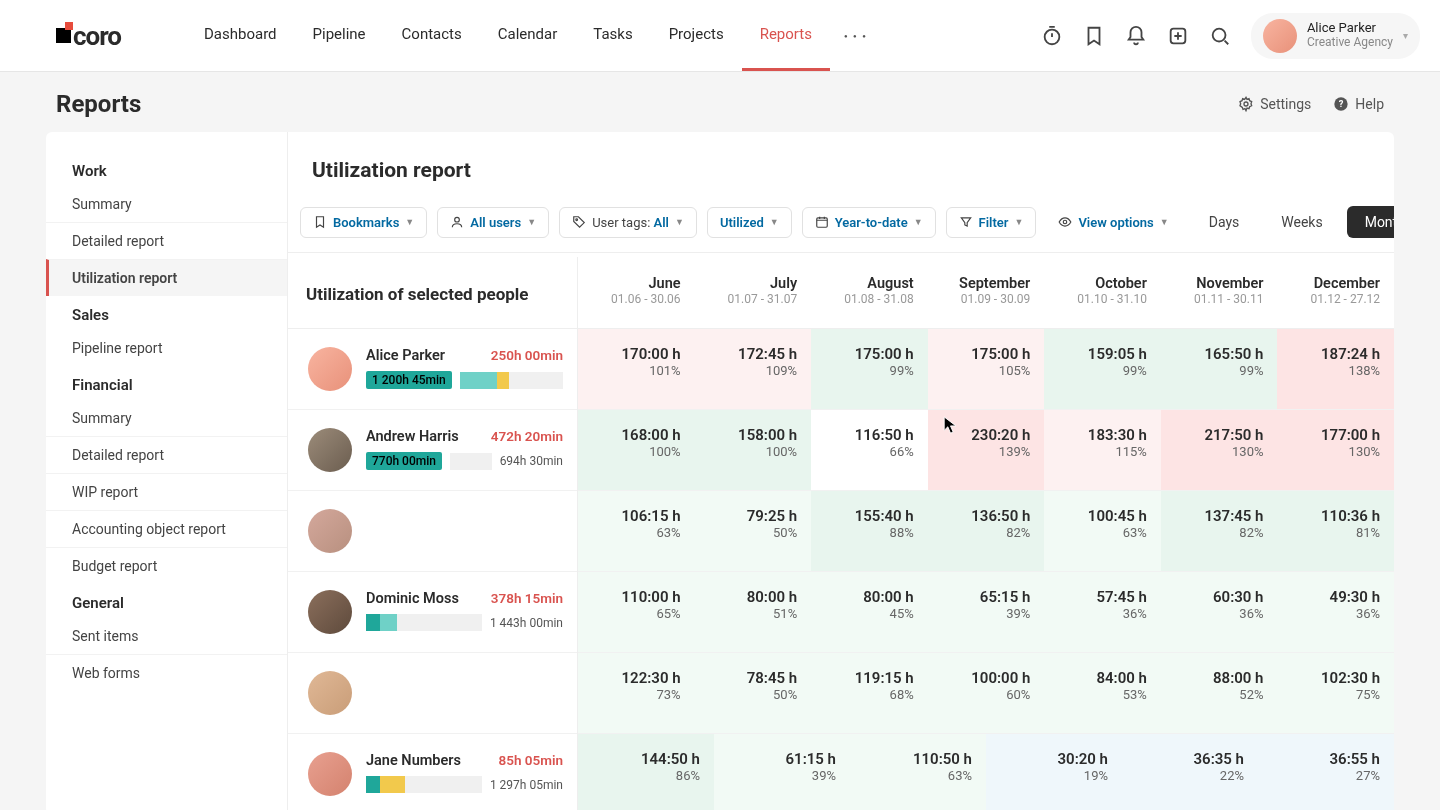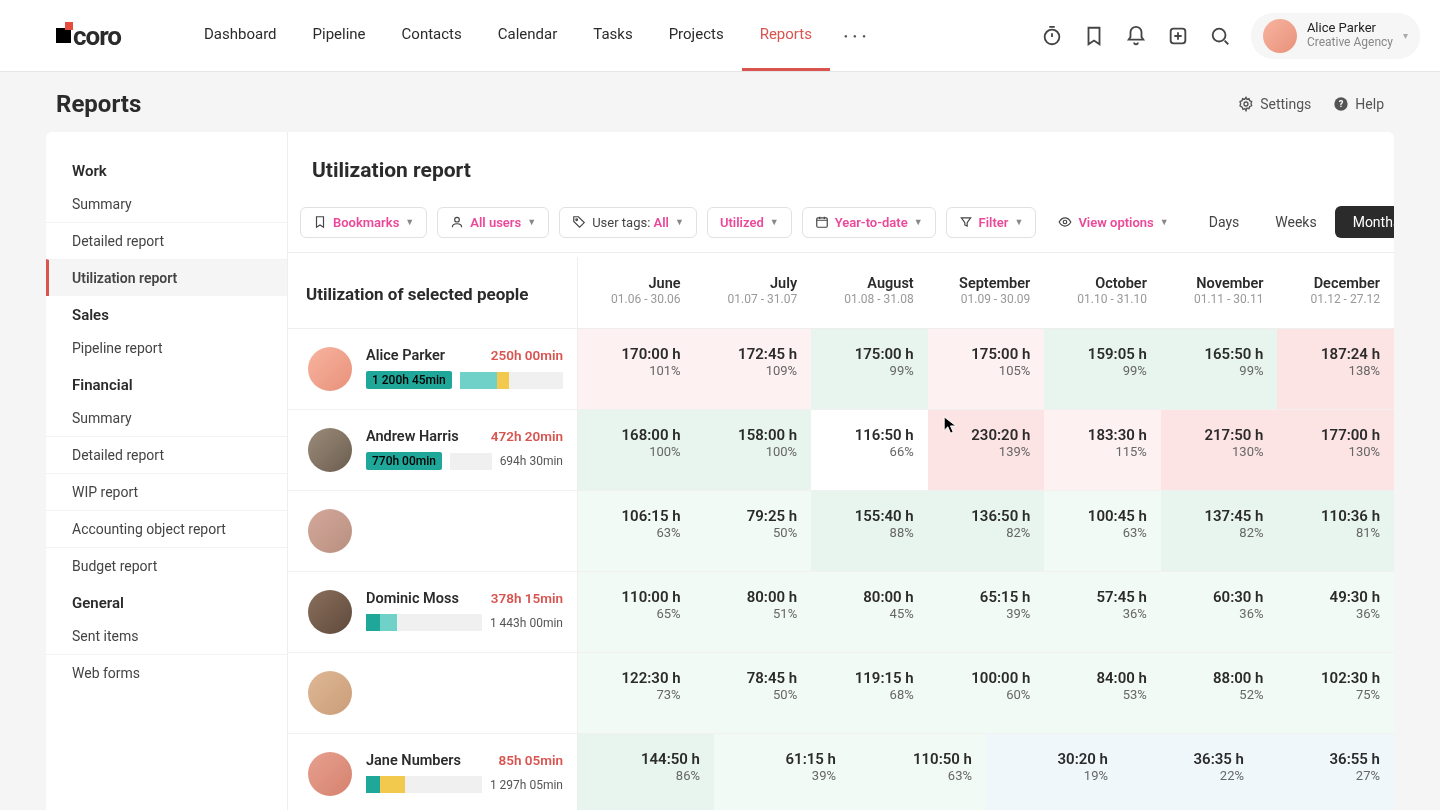--- a/index.html
+++ b/index.html
@@ -36,24 +36,24 @@
   .side-item { font-size: 14px; color: #444; padding: 10px 26px; border-top: 1px solid #f2f2f2; cursor: pointer; }
   .side-item.first { border-top: none; }
   .side-item.active { background: #f5f5f5; font-weight: 600; border-left: 3px solid #d9534f; padding-left: 23px; }
   
   .content { flex: 1; padding: 26px 0 0 0; overflow: hidden; }
   .content-title { font-size: 21px; font-weight: 700; padding: 0 24px 24px; }
   
   
   .filters-row { display: flex; align-items: center; gap: 10px; padding: 0 12px 14px 12px; border-bottom: 1px solid #eee; margin-bottom: 4px; flex-wrap: nowrap; }
   .chip { display: flex; align-items: center; gap: 6px; border: 1px solid #e1e1e1; border-radius: 6px; padding: 7px 12px; font-size: 13px; color: #444; cursor: pointer; white-space: nowrap; }
-  .chip .bold { font-weight: 600; color: #ec4899; }
+  .chip .bold { font-weight: 600; color: #0369a1; }
   .chip svg { width: 14px; height: 14px; }
   .chip .dd { font-size: 9px; color: #888; }
-  .seg { margin-left: auto; display: flex; gap: 0; }
+  .seg { margin-left: auto; display: flex; gap: 6px; }
   .seg-btn { padding: 8px 18px; border-radius: 6px; font-size: 14px; cursor: pointer; color: #444; }
   .seg-btn.active { background: #2b2b2b; color: #fff; }
   
   
   .grid { display: flex; }
   .people-col { width: 290px; flex-shrink: 0; border-right: 1px solid #eee; }
   .people-head { padding: 22px 18px 20px; font-size: 17px; font-weight: 700; border-bottom: 1px solid #eee; height: 72px; display:flex; align-items:center;}
   .person { display: flex; gap: 14px; padding: 18px 14px 16px 20px; border-bottom: 1px solid #f1f1f1; height: 81px; }
   .p-avatar { width: 44px; height: 44px; border-radius: 50%; flex-shrink: 0; }
   .p-right { flex: 1; min-width: 0; }

